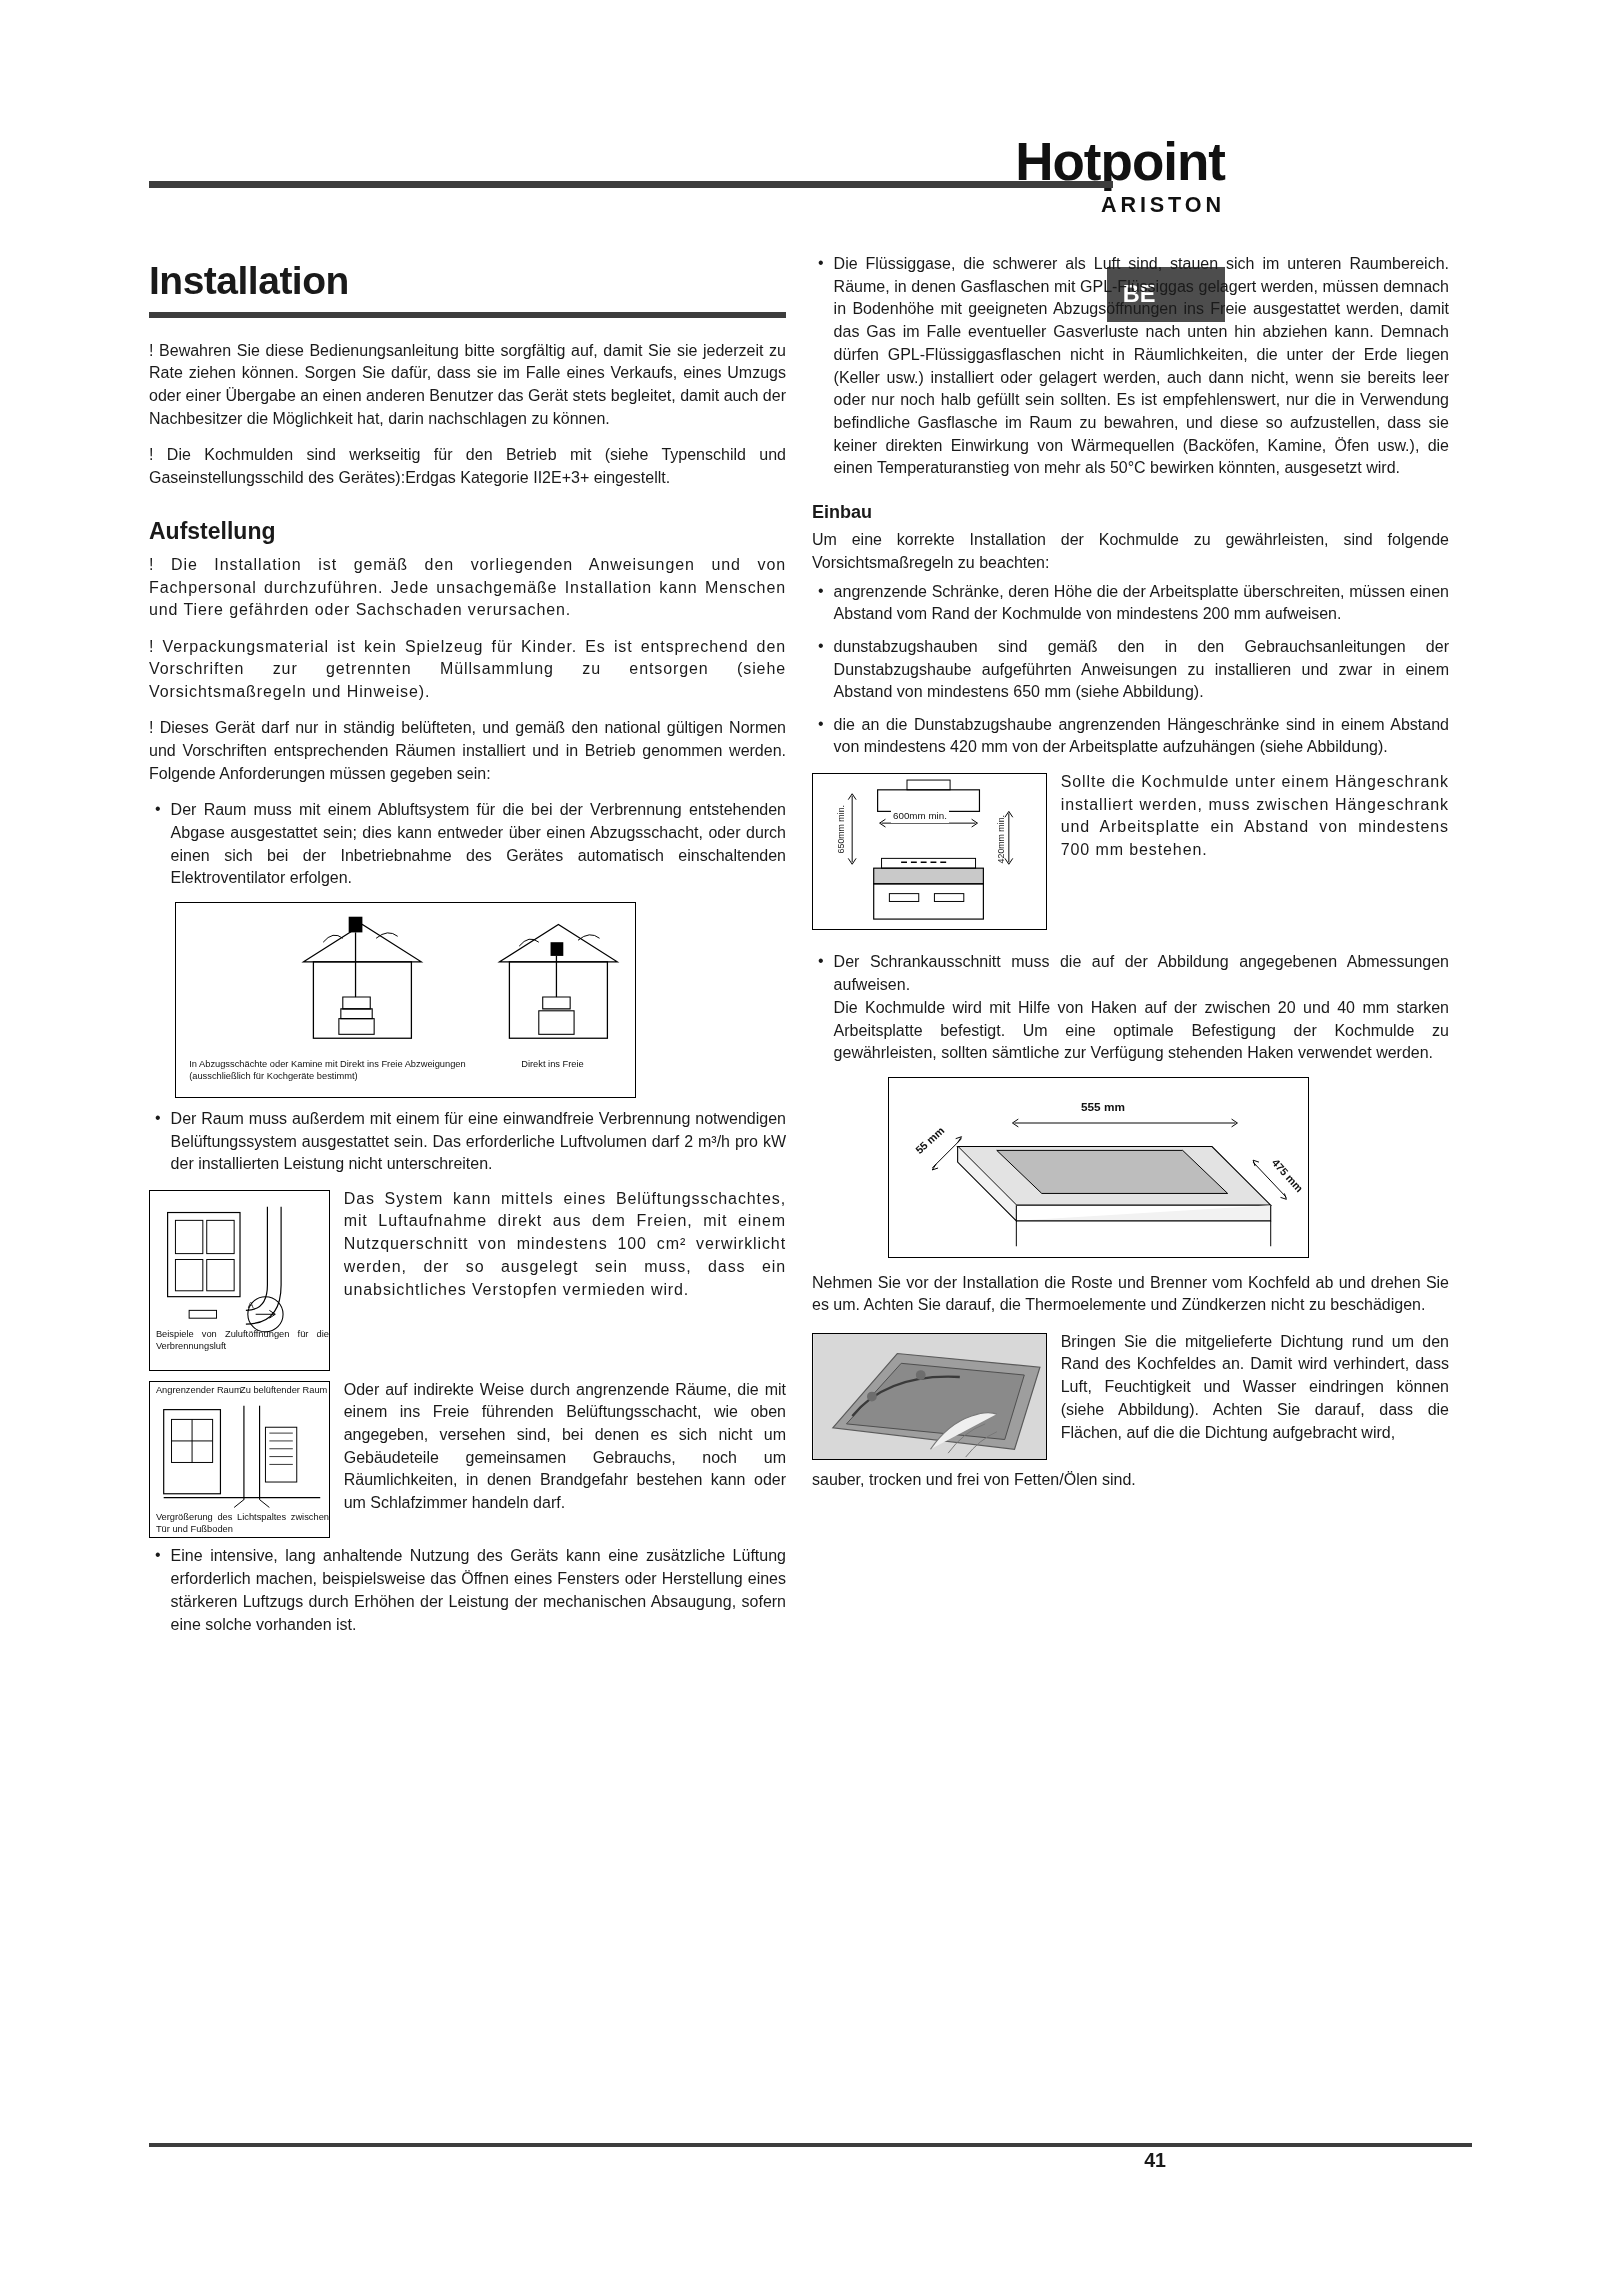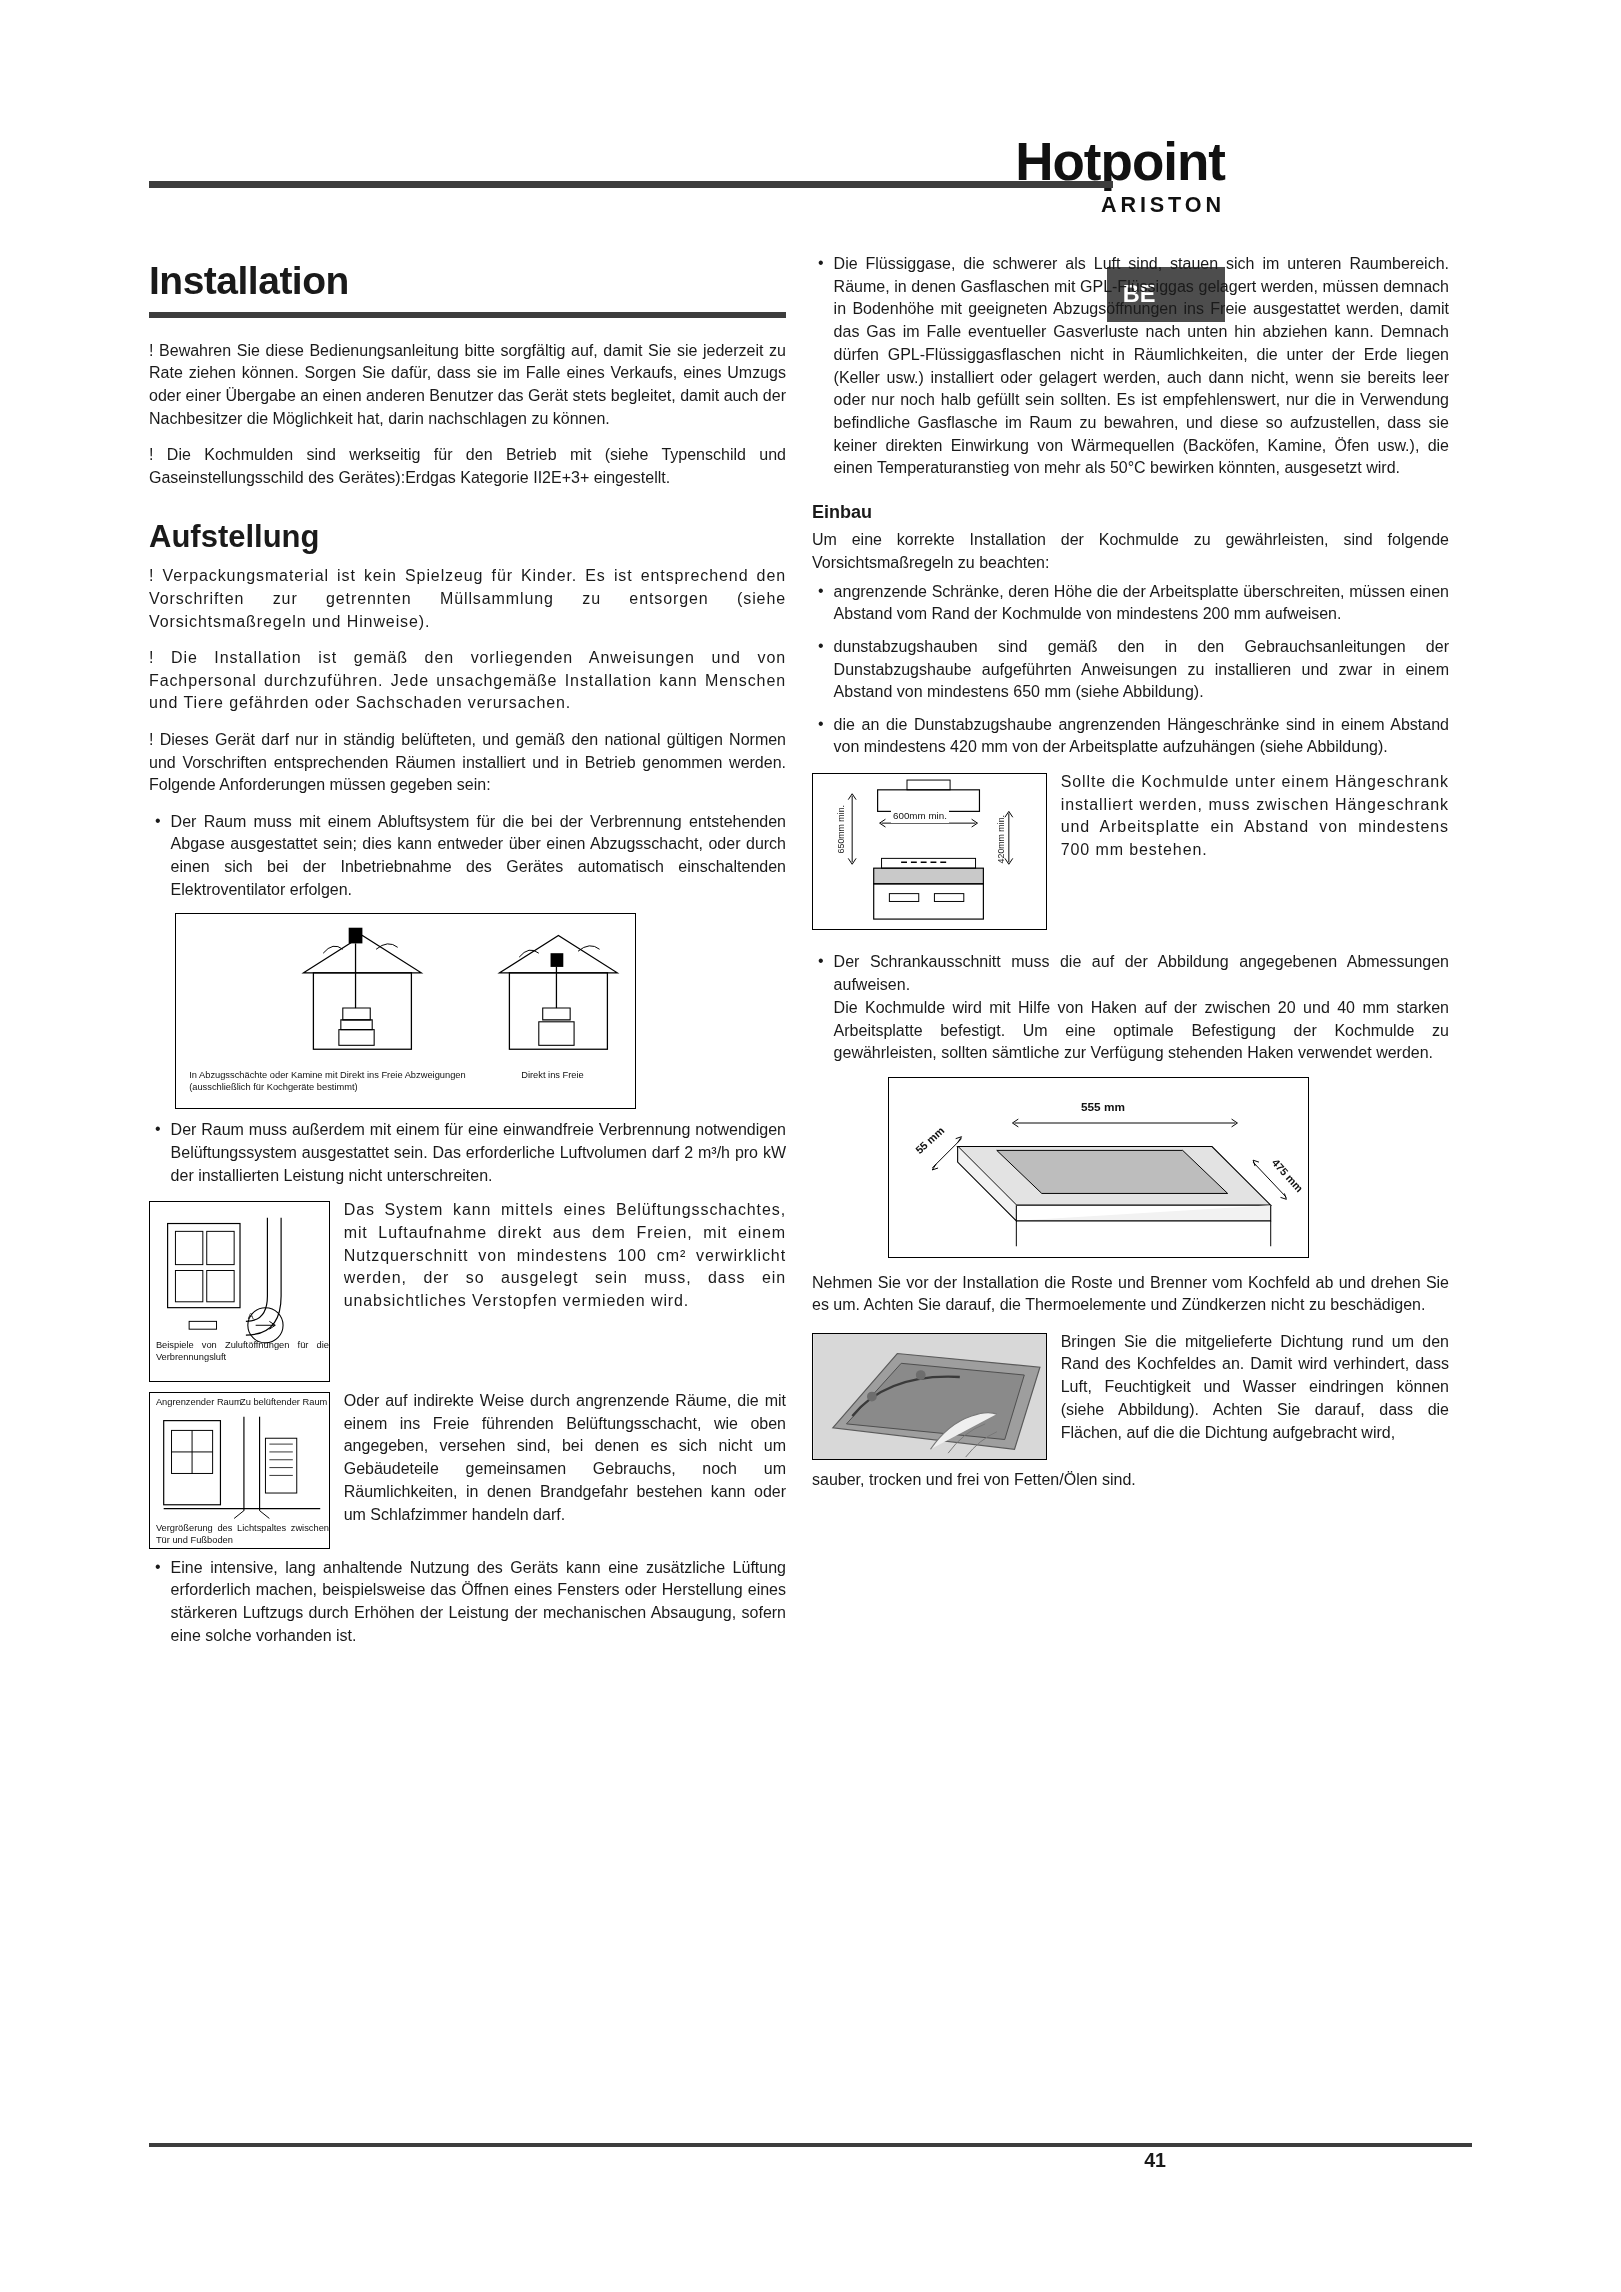--- a/index.html
+++ b/index.html
@@ -71,21 +71,21 @@
     font-size:39px;
     font-weight:bold;
     margin:0 0 3.9px 0;
     letter-spacing:-0.5px;
   }
   .title-rule {
     height:5.9px; background:#3d3d3d;
     margin:0 0 21.6px 0;
   }
   h2.sub {
-    font-size:31px;
+    font-size:23px;
     font-weight:bold;
     margin:25.5px 0 5.9px 0;
   }
   h3.sub2 {
     font-size:18px;
     font-weight:bold;
     margin:19.6px 0 3.9px 0;
   }
   p { margin:0 0 13.7px 0; }
   p.tight { margin-bottom:5.9px; }
@@ -169,22 +169,22 @@
   <div class="col col-left">
 
     <h1 class="title">Installation</h1>
     <div class="title-rule"></div>
 
     <p>! Bewahren Sie diese Bedienungsanleitung bitte sorgfältig auf, damit Sie sie jederzeit zu Rate ziehen können. Sorgen Sie dafür, dass sie im Falle eines Verkaufs, eines Umzugs oder einer Übergabe an einen anderen Benutzer das Gerät stets begleitet, damit auch der Nachbesitzer die Möglichkeit hat, darin nachschlagen zu können.</p>
     <p>! Die Kochmulden sind werkseitig für den Betrieb mit (siehe Typenschild und Gaseinstellungsschild des Gerätes):Erdgas Kategorie II2E+3+ eingestellt.</p>
 
     <h2 class="sub">Aufstellung</h2>
 
+    <p class="wide">! Die Installation ist gemäß den vorliegenden Anweisungen und von Fachpersonal durchzuführen. Jede unsachgemäße Installation kann Menschen und Tiere gefährden oder Sachschaden verursachen.</p>
     <p class="wide">! Verpackungsmaterial ist kein Spielzeug für Kinder. Es ist entsprechend den Vorschriften zur getrennten Müllsammlung zu entsorgen (siehe Vorsichtsmaßregeln und Hinweise).</p>
-    <p class="wide">! Die Installation ist gemäß den vorliegenden Anweisungen und von Fachpersonal durchzuführen. Jede unsachgemäße Installation kann Menschen und Tiere gefährden oder Sachschaden verursachen.</p>
     <p>! Dieses Gerät darf nur in ständig belüfteten, und gemäß den national gültigen Normen und Vorschriften entsprechenden Räumen installiert und in Betrieb genommen werden. Folgende Anforderungen müssen gegeben sein:</p>
 
     <ul class="bul">
       <li>Der Raum muss mit einem Abluftsystem für die bei der Verbrennung entstehenden Abgase ausgestattet sein; dies kann entweder über einen Abzugsschacht, oder durch einen sich bei der Inbetriebnahme des Gerätes automatisch einschaltenden Elektroventilator erfolgen.</li>
     </ul>
 
     <div class="fig" id="fig-chimney">
       <svg width="461" height="196" viewBox="0 0 470 200">
 
         <polygon points="130,60 190,22 250,60" fill="none" stroke="#000" stroke-width="1.3"></polygon>

